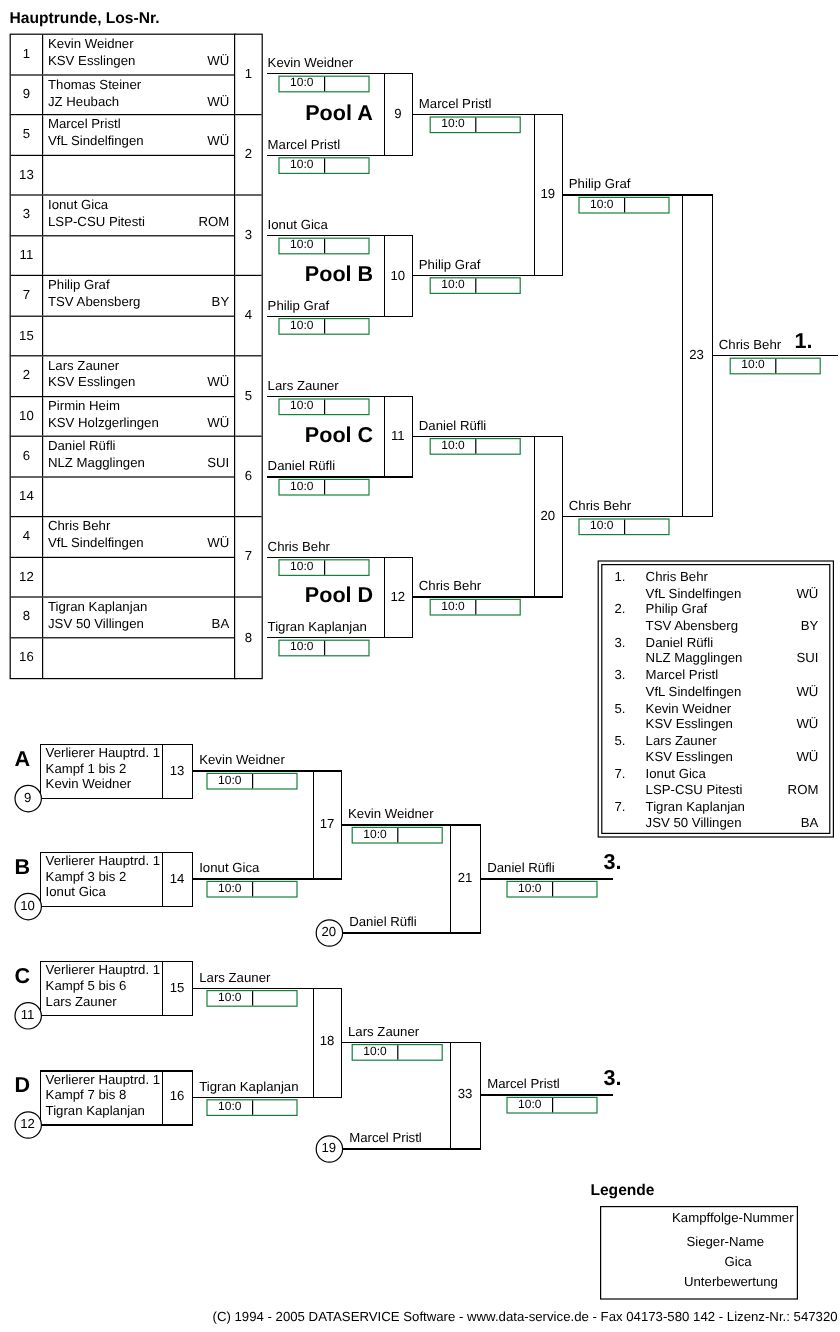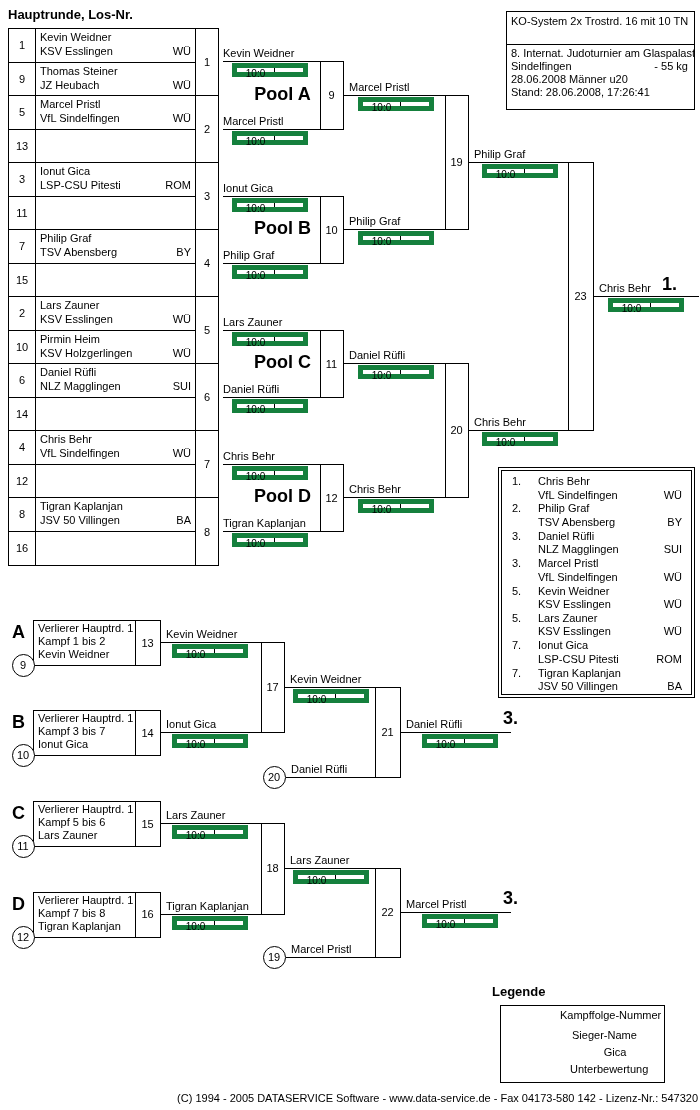--- a/index.html
+++ b/index.html
@@ -6,21 +6,21 @@
   .canvas{position:relative;width:700px;height:1110px;background:#ffffff;
           font-family:"Liberation Sans",sans-serif;color:#000;overflow:hidden;}
   .abs{position:absolute;}
   .t11{font-size:11px;line-height:13px;white-space:nowrap;}
   .b13{font-size:13px;font-weight:bold;white-space:nowrap;}
   .b18{font-size:18px;font-weight:bold;white-space:nowrap;}
   svg.lines{position:absolute;left:0;top:0;}
   svg.lines line,svg.lines rect,svg.lines circle,svg.lines path{stroke:#000;stroke-width:1;fill:none;shape-rendering:crispEdges;}
   svg.lines circle{fill:#fff;shape-rendering:auto;}
   
-  .sbox{position:absolute;width:76px;height:14px;border:5px solid #15803d;background:#fff;display:flex;box-sizing:border-box;}
+  .sbox{position:absolute;width:76px;height:14px;border:1px solid #15803d;background:#fff;display:flex;box-sizing:border-box;}
   .sbox .sl{width:38px;border-right:1px solid #000;box-sizing:border-box;text-align:center;font-size:10px;line-height:12px;}
   .sbox .sr{flex:1;}
   
   .bn{position:absolute;font-size:11px;line-height:13px;white-space:nowrap;background:#fff;padding:0 1px;}
   .mn{position:absolute;font-size:11px;line-height:14px;text-align:center;}
   .cn{position:absolute;width:22px;text-align:center;font-size:11px;line-height:14px;}
   .poollbl{position:absolute;left:222px;width:121px;text-align:center;font-size:18px;font-weight:bold;}
   .place{position:absolute;font-size:18px;font-weight:bold;}
   
   .etable{position:absolute;left:8px;top:28px;width:187px;height:536px;border:1px solid #000;background:#fff;}
@@ -130,30 +130,20 @@
       <line x1="542" y1="1052" x2="562" y2="1024" shape-rendering="auto"></line>
       <line x1="555" y1="1044" x2="645" y2="1044"></line>
       <rect x="565" y="1044" width="67" height="15"></rect>
         <line x1="597" y1="1044" x2="597" y2="1059"></line>
       <line x1="583" y1="1051" x2="568" y2="1065" shape-rendering="auto"></line>
     </g>
   </svg>
 
   <div class="abs b13" style="left:8px;top:7px">Hauptrunde, Los-Nr.</div>
 
-  <div class="hbox">
-    <div class="htop">KO-System 2x Trostrd. 16 mit 10 TN</div>
-    <div class="hbot">
-      <div class="hrow">8. Internat. Judoturnier am Glaspalast</div>
-      <div class="hrow"><span>Sindelfingen</span>
-        <span class="hright">- 55 kg</span></div>
-      <div class="hrow">28.06.2008   Männer u20</div>
-      <div class="hrow">Stand: 28.06.2008, 17:26:41</div>
-    </div>
-  </div>
 
   <div class="etable">
     <div class="erow">
         <div class="elot">1</div>
         <div class="ebody">
           <div class="en">Kevin Weidner</div>
           <div class="ec">KSV Esslingen</div>
           <div class="er">WÜ</div>
         </div>
       </div>
@@ -443,21 +433,21 @@
   <div class="abs b18" style="left:12px;top:803px">C</div>
   <div class="abs b18" style="left:12px;top:894px">D</div>
 
   <div class="tsec" style="top:620px">
       <div style="top:2px">Verlierer Hauptrd. 1</div>
       <div style="top:15px">Kampf 1 bis 2</div>
       <div style="top:28px">Kevin Weidner</div>
     </div>
   <div class="tsec" style="top:710px">
       <div style="top:2px">Verlierer Hauptrd. 1</div>
-      <div style="top:15px">Kampf 3 bis 7</div>
+      <div style="top:15px">Kampf 3 bis 2</div>
       <div style="top:28px">Ionut Gica</div>
     </div>
   <div class="tsec" style="top:801px">
       <div style="top:2px">Verlierer Hauptrd. 1</div>
       <div style="top:15px">Kampf 5 bis 6</div>
       <div style="top:28px">Lars Zauner</div>
     </div>
   <div class="tsec" style="top:892px">
       <div style="top:2px">Verlierer Hauptrd. 1</div>
       <div style="top:15px">Kampf 7 bis 8</div>
@@ -507,21 +497,21 @@
       <span class="sl">10:0</span>
       <span class="sr"></span>
     </div>
 
   <div class="cn" style="left:263px;top:770px">20</div>
   <div class="cn" style="left:263px;top:950px">19</div>
   <div class="bn" style="left:290px;top:763px">Daniel Rüfli</div>
   <div class="bn" style="left:290px;top:943px">Marcel Pristl</div>
 
   <div class="mn" style="left:375px;top:725px;width:25px">21</div>
-  <div class="mn" style="left:375px;top:905px;width:25px">22</div>
+  <div class="mn" style="left:375px;top:905px;width:25px">33</div>
   <div class="bn" style="left:405px;top:718px">Daniel Rüfli</div>
   <div class="bn" style="left:405px;top:898px">Marcel Pristl</div>
   <div class="place" style="left:503px;top:708px">3.</div>
   <div class="place" style="left:503px;top:888px">3.</div>
   <div class="sbox" style="left:422px;top:734px">
       <span class="sl">10:0</span>
       <span class="sr"></span>
     </div>
   <div class="sbox" style="left:422px;top:914px">
       <span class="sl">10:0</span>

